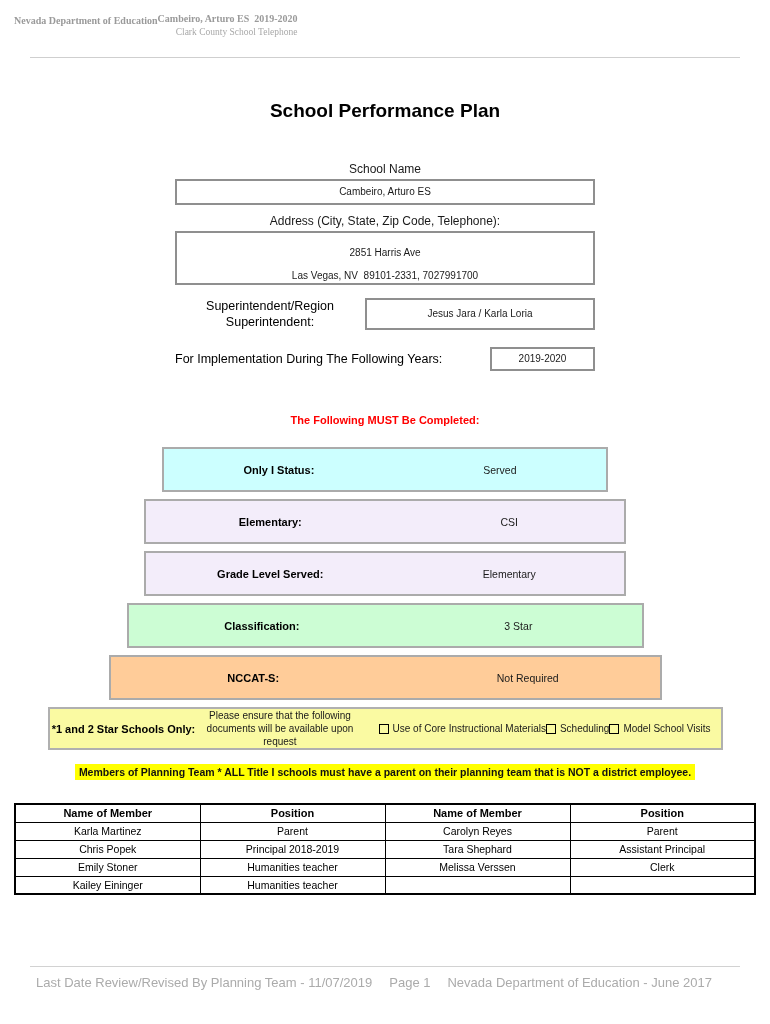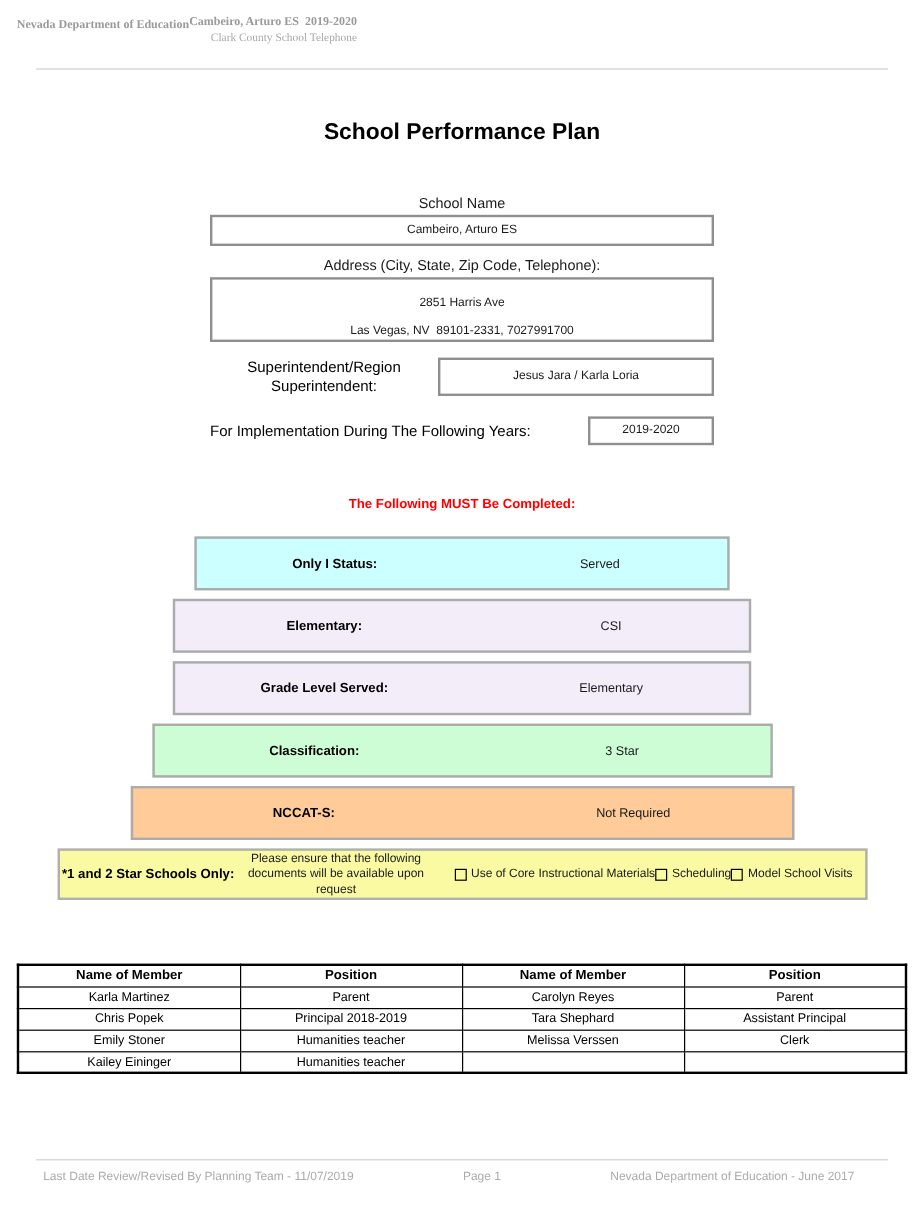--- a/index.html
+++ b/index.html
@@ -77,21 +77,21 @@
   .members th, .members td { border:1px solid #000; text-align:center;
                              height:18px; overflow:hidden; }
   .members th { font-size:11px; font-weight:bold; }
   .members td { font-size:10.5px; }
   .members { border:2px solid #000; }
   .members tr { border-bottom:1.5px solid #000; }
 
   
   .ftr { position:absolute; top:966px; left:30px; right:30px;
          border-top:1px solid #d2d2d2; padding-top:8px;
-         display:flex; justify-content:space-between; color:#ababab; font-size:10px; }
+         display:flex; justify-content:space-between; color:#ababab; font-size:13px; }
   .ftr .f-left { padding-left:6px; }
   .ftr .f-right { padding-right:28px; }
 </style>
 </head>
 <body>
 
 <div class="page">
 
   <div class="hdr">
     <div class="hdr-left">Nevada Department of Education</div>
@@ -161,20 +161,23 @@
             <span class="cb-box"></span>
             <span class="cb-label">Scheduling</span>
           </div>
           <div class="cb-item">
             <span class="cb-box"></span>
             <span class="cb-label">Model School Visits</span>
           </div>
         </div>
     </div>
 
+    <div class="team-notice-wrap">
+      <span class="team-notice" id="team-notice" style="background: rgb(255, 255, 0);">Members of Planning Team * ALL Title I schools must have a parent on their planning team that is NOT a district employee.</span>
+    </div>
   </div>
 
   <table class="members">
     <thead id="members-head">
         <tr>
           <th>Name of Member</th>
           <th>Position</th>
           <th>Name of Member</th>
           <th>Position</th>
         </tr>

